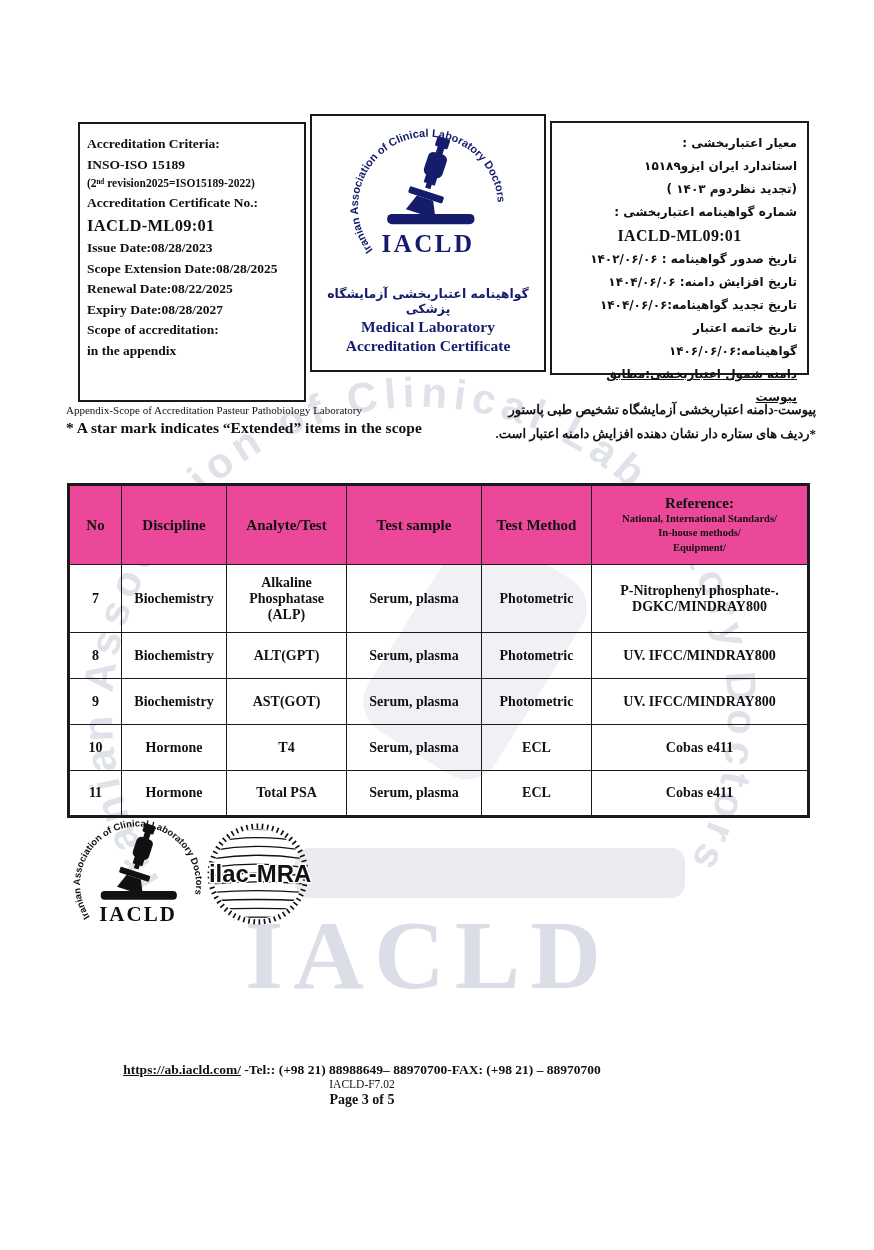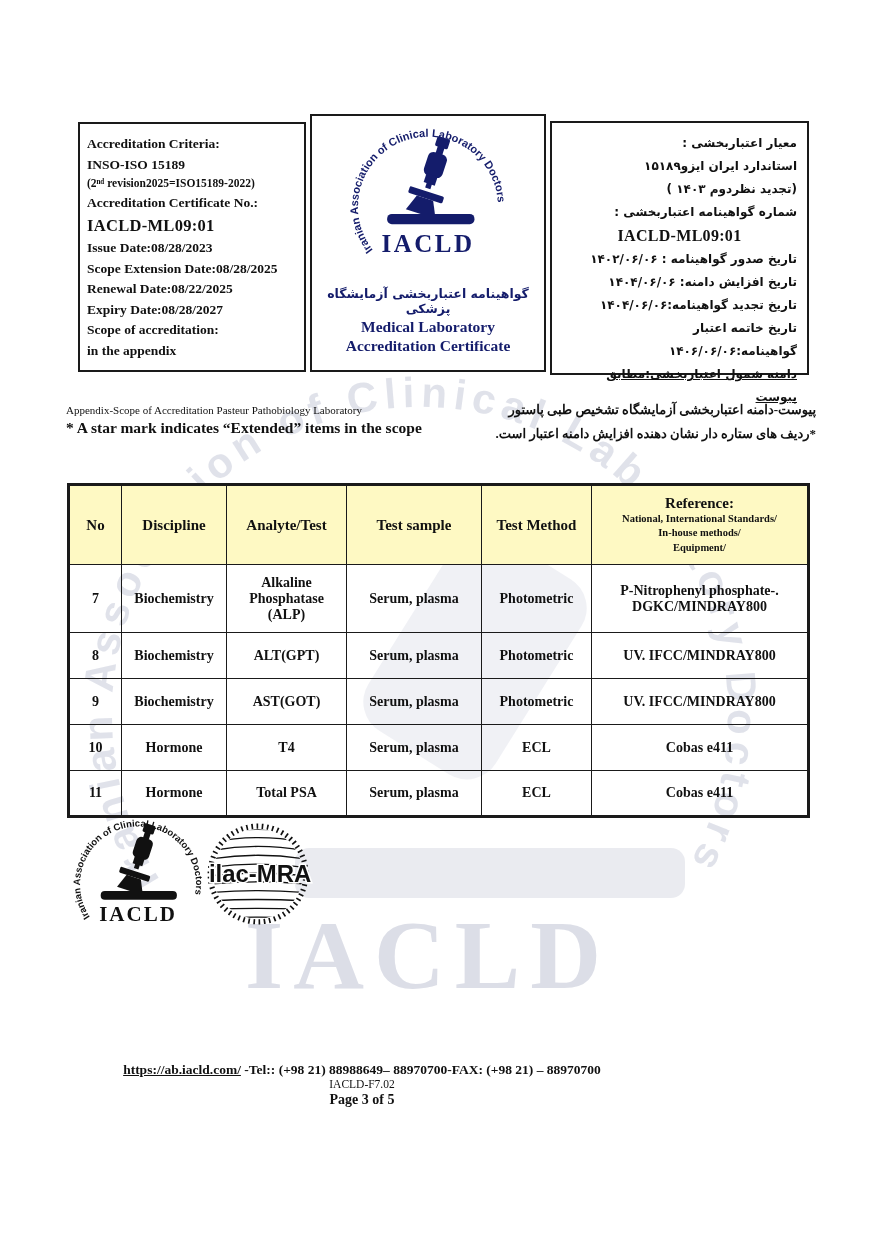--- a/index.html
+++ b/index.html
@@ -5,21 +5,21 @@
   html,body{margin:0;padding:0;background:#f2f2f2;}
   .page{
     position:relative;width:874px;height:1250px;margin:0 auto;
     background:#ffffff;overflow:hidden;
     font-family:"Liberation Serif",serif;color:#111;
   }
   
   .watermark{position:absolute;left:0;top:0;width:874px;height:1250px;z-index:0;pointer-events:none;}
   
   .box{position:absolute;border:2px solid #1a1a1a;background:#fff;box-sizing:border-box;z-index:2;}
-  .box-left{left:78px;top:122px;width:228px;height:250px;padding:10px 7px;}
+  .box-left{left:78px;top:122px;width:228px;height:280px;padding:10px 7px;}
   .box-left .ln{font-weight:bold;font-size:13.5px;line-height:1.52;}
   .box-left .ln.small{font-size:11.5px;}
   .box-left .ln.big{font-size:16.5px;letter-spacing:.3px;}
   .box-center{left:310px;top:114px;width:236px;height:258px;text-align:center;padding-top:4px;}
   .box-center .fa-title{font-family:"DejaVu Sans",sans-serif;font-weight:bold;font-size:12.5px;color:#141c6b;margin-top:2px;}
   .box-center .en-title{font-weight:bold;font-size:15.5px;color:#141c6b;line-height:1.25;margin-top:1px;}
   .box-right{left:550px;top:121px;width:259px;height:254px;padding:9px 10px;direction:rtl;text-align:right;
     font-family:"DejaVu Sans",sans-serif;font-weight:bold;font-size:12px;line-height:1.92;}
   .box-right .cert{direction:ltr;text-align:center;font-family:"Liberation Serif",serif;font-size:16px;letter-spacing:.3px;line-height:1.5;}
   .box-right .underlined{text-decoration:underline;}
@@ -28,21 +28,21 @@
   .appendix-en .t1{font-size:11px;}
   .appendix-en .t2{font-size:15.5px;font-weight:bold;margin-top:3px;}
   .appendix-fa{position:absolute;right:58px;top:398px;width:360px;z-index:2;direction:rtl;text-align:right;
     font-family:Liberation Serif, serif;font-weight:bold;font-size:13px;line-height:1.85;}
   
   table.scope{position:absolute;left:67px;top:483px;width:740px;border-collapse:collapse;z-index:2;
     table-layout:fixed;background:transparent;}
   table.scope th,table.scope td{border:1.5px solid #1a1a1a;text-align:center;vertical-align:middle;padding:2px 4px;box-sizing:border-box;}
   table.scope{border:3px solid #1a1a1a;}
   table.scope thead tr{height:80px;}
-  table.scope thead th{background:#fef9c3;font-size:15px;font-weight:bold;}
+  table.scope thead th{background:#ec4899;font-size:15px;font-weight:bold;}
   table.scope thead th .ref-title{font-size:15px;font-weight:bold;}
   table.scope thead th .ref-sub{font-size:10.5px;font-weight:bold;line-height:1.35;}
   table.scope tbody tr{height:46px;}
   table.scope tbody tr:first-child{height:68px;}
   table.scope tbody td{font-size:14px;font-weight:600;background:transparent;}
   
   .stamp-iacld{position:absolute;left:68px;top:815px;width:140px;height:130px;z-index:2;}
   .stamp-ilac{position:absolute;left:206px;top:822px;width:104px;height:104px;z-index:2;overflow:visible;}
   
   .footer{position:absolute;left:0;top:1062px;width:724px;text-align:center;z-index:2;}

